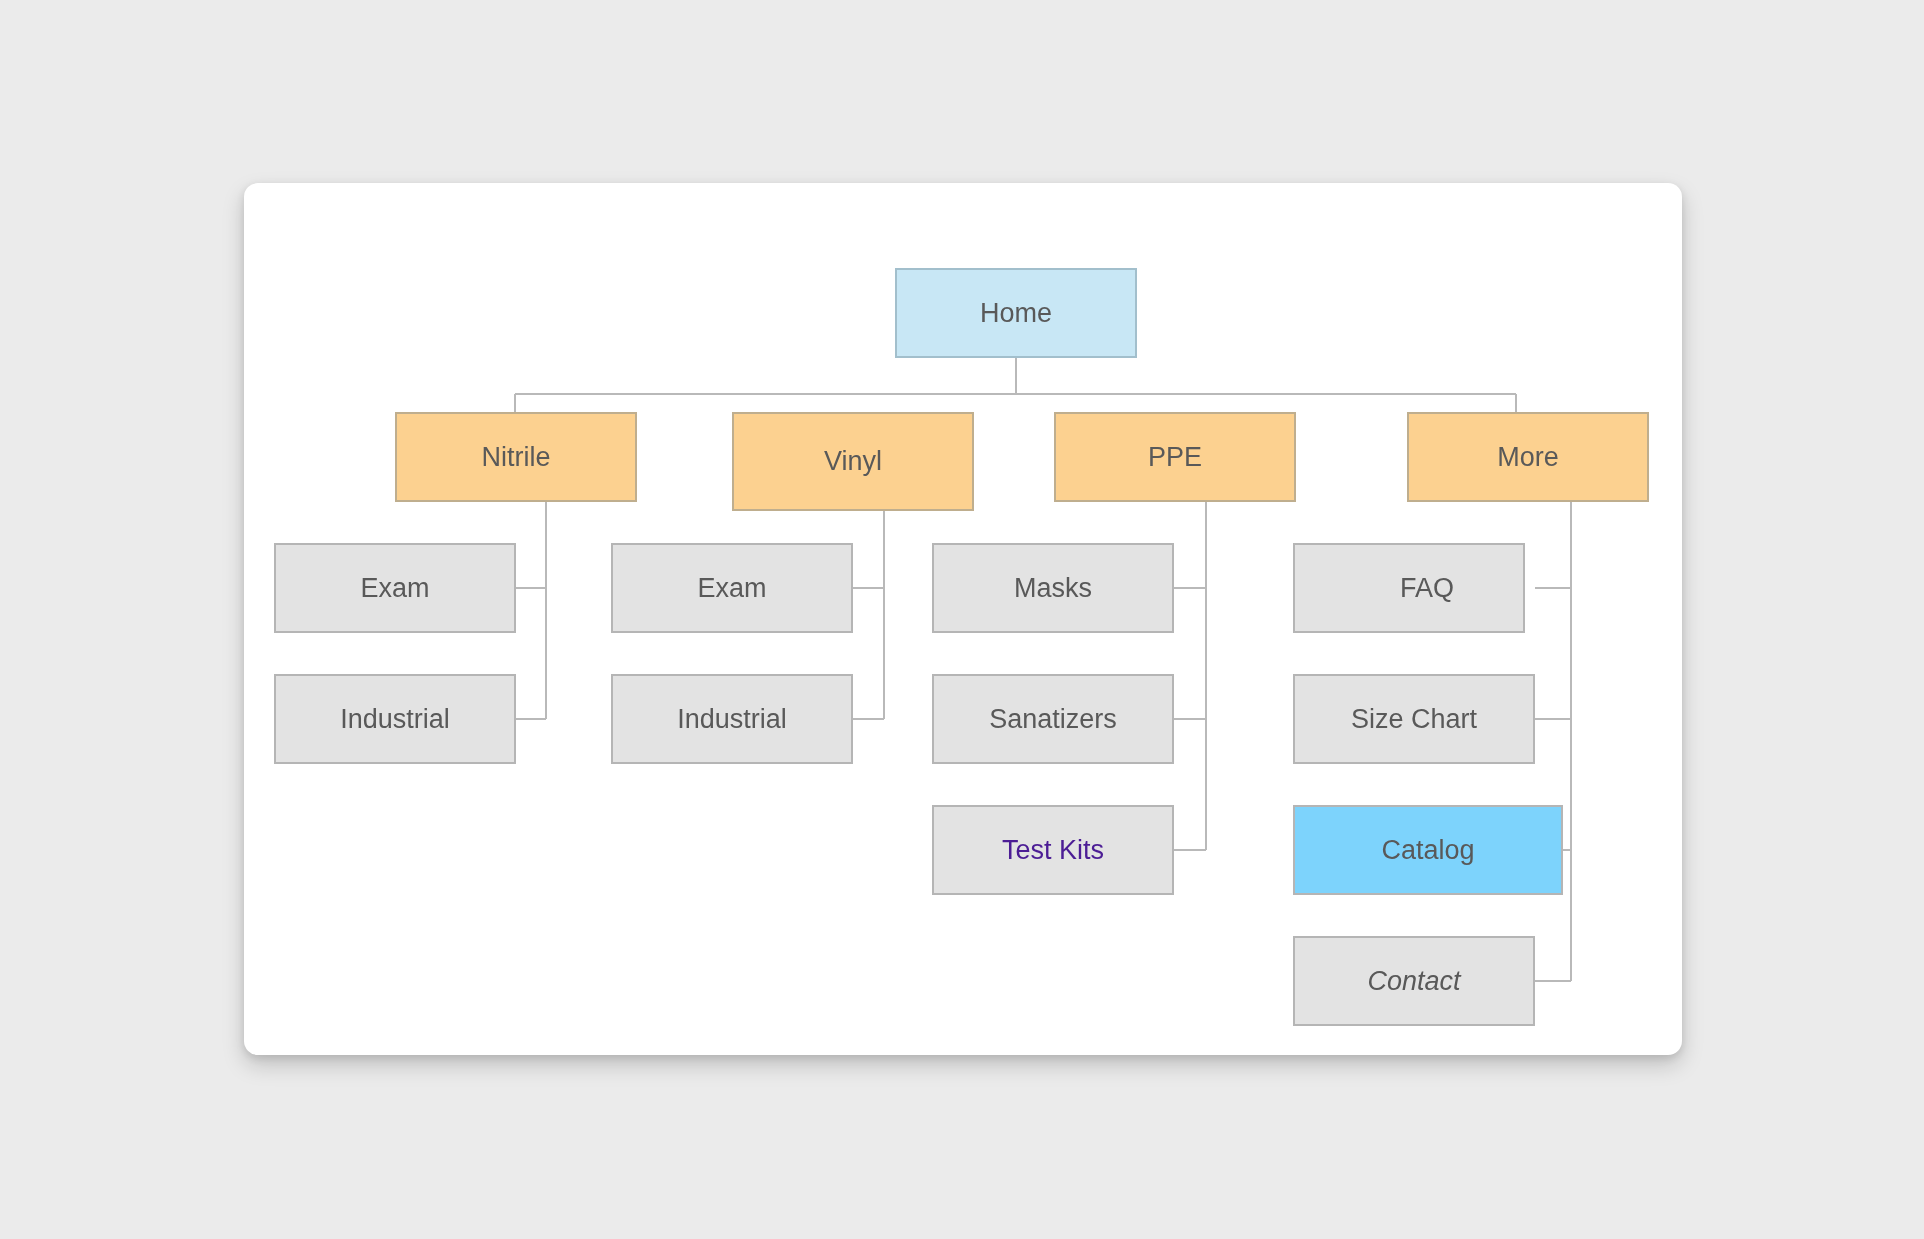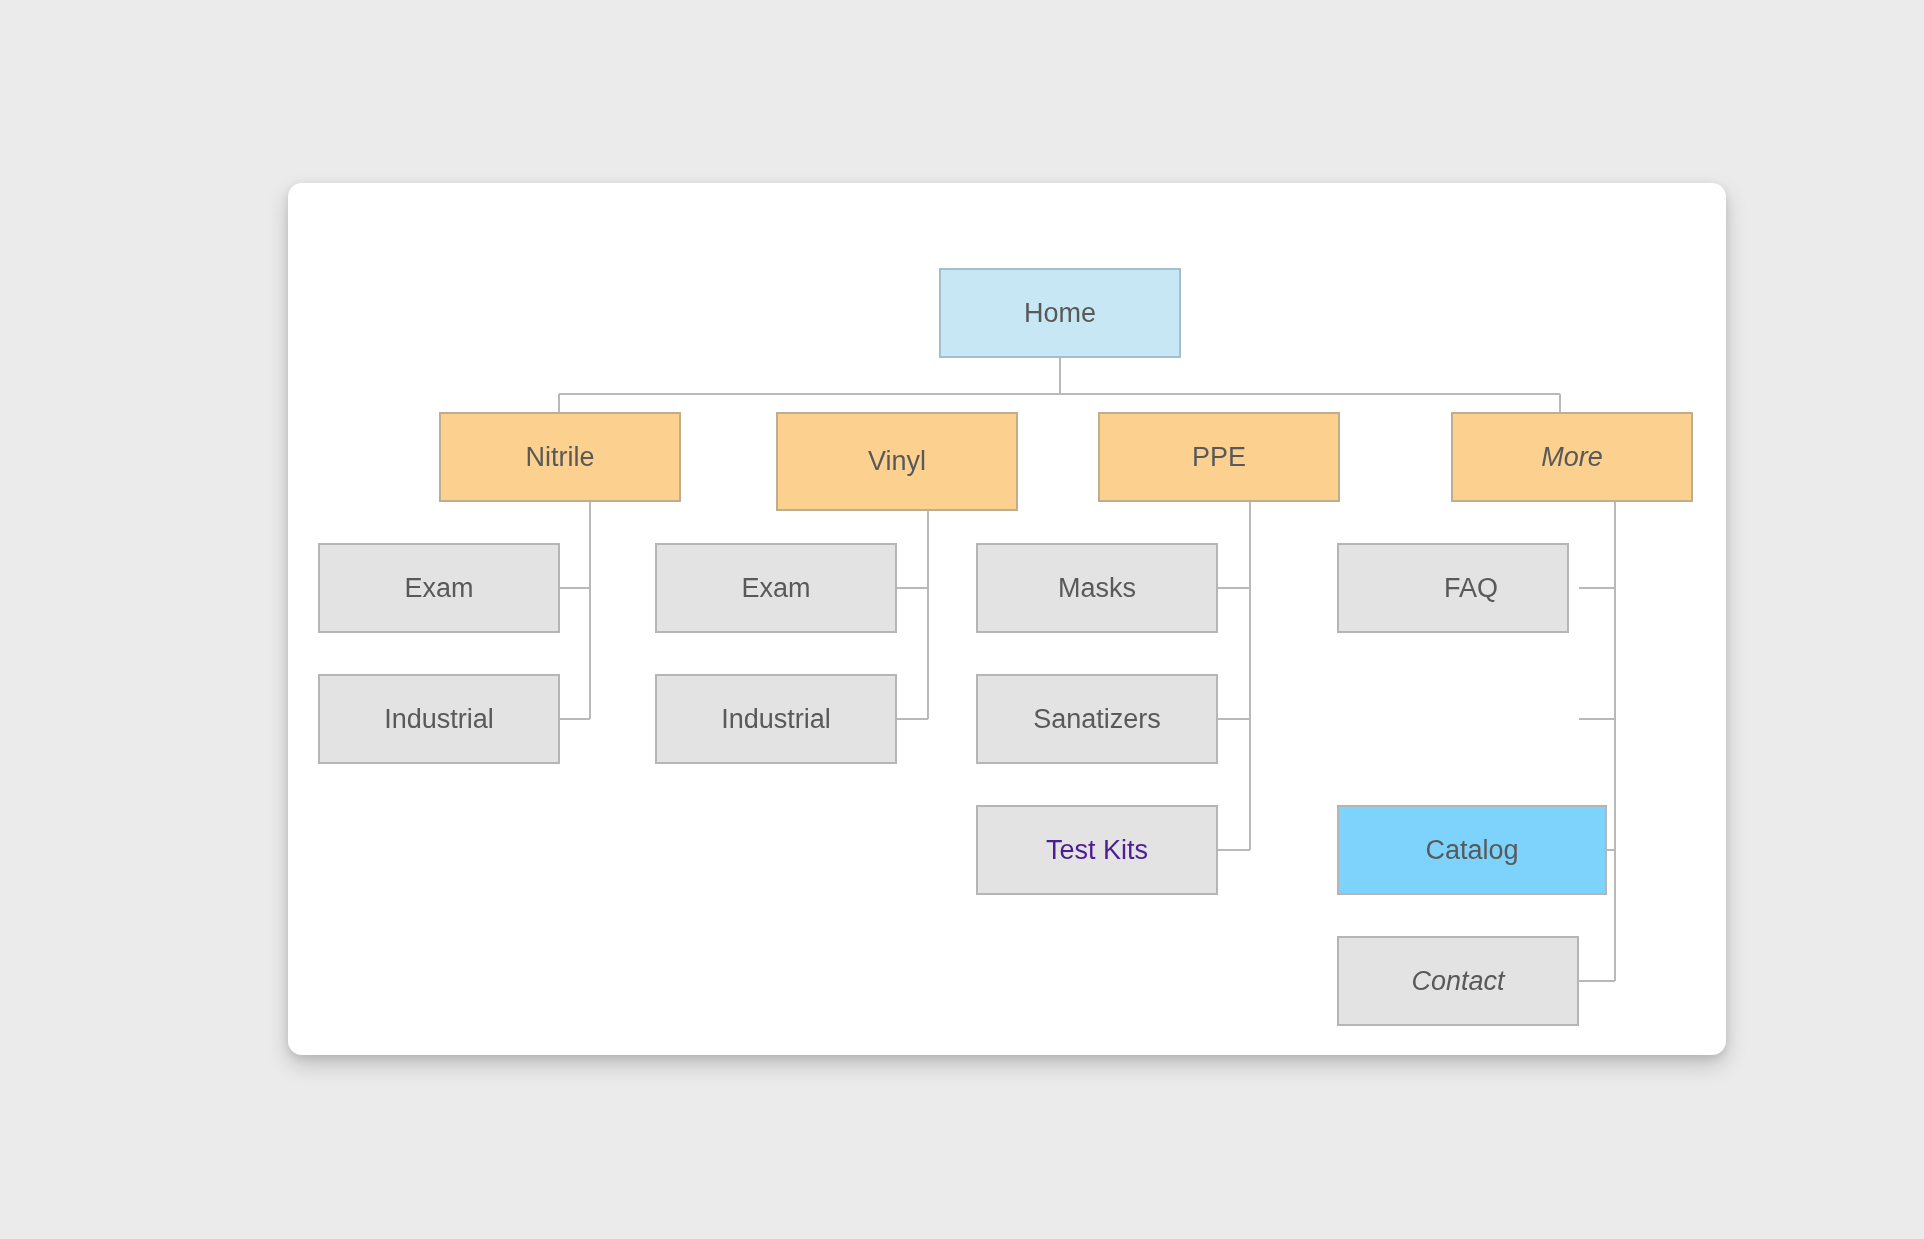--- a/index.html
+++ b/index.html
@@ -4,21 +4,20 @@
 <style>
   * { margin: 0; padding: 0; box-sizing: border-box; }
   html, body {
     width: 1924px; height: 1239px;
     font-family: "Liberation Sans", sans-serif;
     overflow: hidden;
   }
   .card {
     position: absolute;
     box-shadow: 0 10px 22px rgba(0,0,0,0.18), 0 3px 8px rgba(0,0,0,0.10);
-    margin-left: 44px;
   }
   .canvas { position: absolute; left: 0; top: 0; right: 0; bottom: 0; }
   .edge { position: absolute; }
   .node {
     position: absolute;
     display: flex;
     align-items: center;
     justify-content: center;
     border-style: solid;
     border-width: 2px;
@@ -59,21 +58,21 @@
       <div class="node" style="left: 151px; top: 229px; width: 242px; height: 90px; background: rgb(252, 209, 144); border-color: rgb(191, 174, 142);">
         <span style="font-size: 27px; color: rgb(89, 89, 89);">Nitrile</span>
       </div>
       <div class="node" style="left: 488px; top: 229px; width: 242px; height: 99px; background: rgb(252, 209, 144); border-color: rgb(191, 174, 142);">
         <span style="font-size: 27px; color: rgb(89, 89, 89);">Vinyl</span>
       </div>
       <div class="node" style="left: 810px; top: 229px; width: 242px; height: 90px; background: rgb(252, 209, 144); border-color: rgb(191, 174, 142);">
         <span style="font-size: 27px; color: rgb(89, 89, 89);">PPE</span>
       </div>
       <div class="node" style="left: 1163px; top: 229px; width: 242px; height: 90px; background: rgb(252, 209, 144); border-color: rgb(191, 174, 142);">
-        <span style="font-size: 27px; color: rgb(89, 89, 89); font-style: italic;">More</span>
+        <span style="font-size: 27px; color: rgb(89, 89, 89);">More</span>
       </div>
       <div class="node" style="left: 30px; top: 360px; width: 242px; height: 90px; background: rgb(227, 227, 227); border-color: rgb(181, 181, 181);">
         <span style="font-size: 27px; color: rgb(89, 89, 89);">Exam</span>
       </div>
       <div class="node" style="left: 30px; top: 491px; width: 242px; height: 90px; background: rgb(227, 227, 227); border-color: rgb(181, 181, 181);">
         <span style="font-size: 27px; color: rgb(89, 89, 89);">Industrial</span>
       </div>
       <div class="node" style="left: 367px; top: 360px; width: 242px; height: 90px; background: rgb(227, 227, 227); border-color: rgb(181, 181, 181);">
         <span style="font-size: 27px; color: rgb(89, 89, 89);">Exam</span>
       </div>
@@ -85,20 +84,23 @@
       </div>
       <div class="node" style="left: 688px; top: 491px; width: 242px; height: 90px; background: rgb(227, 227, 227); border-color: rgb(181, 181, 181);">
         <span style="font-size: 27px; color: rgb(89, 89, 89);">Sanatizers</span>
       </div>
       <div class="node" style="left: 688px; top: 622px; width: 242px; height: 90px; background: rgb(227, 227, 227); border-color: rgb(181, 181, 181);">
         <span style="font-size: 27px; color: #4c1d95;">Test Kits</span>
       </div>
       <div class="node" style="left: 1049px; top: 360px; width: 232px; height: 90px; background: rgb(227, 227, 227); border-color: rgb(181, 181, 181); padding-left: 36px;">
         <span style="font-size: 27px; color: rgb(89, 89, 89);">FAQ</span>
       </div>
+      <div class="node" style="left: 1049px; top: 491px; width: 242px; height: 90px; background: rgb(227, 227, 227); border-color: rgb(181, 181, 181);">
+        <span style="font-size: 27px; color: rgb(89, 89, 89);">Size Chart</span>
+      </div>
       <div class="node" style="left: 1049px; top: 622px; width: 270px; height: 90px; background: #7dd3fc; border-color: rgb(181, 181, 181);">
         <span style="font-size: 27px; color: rgb(89, 89, 89);">Catalog</span>
       </div>
       <div class="node" style="left: 1049px; top: 753px; width: 242px; height: 90px; background: rgb(227, 227, 227); border-color: rgb(181, 181, 181);">
         <span style="font-size: 27px; color: rgb(89, 89, 89); font-style: italic;">Contact</span>
       </div>
     </div>
 </div>
 
 </body></html>

